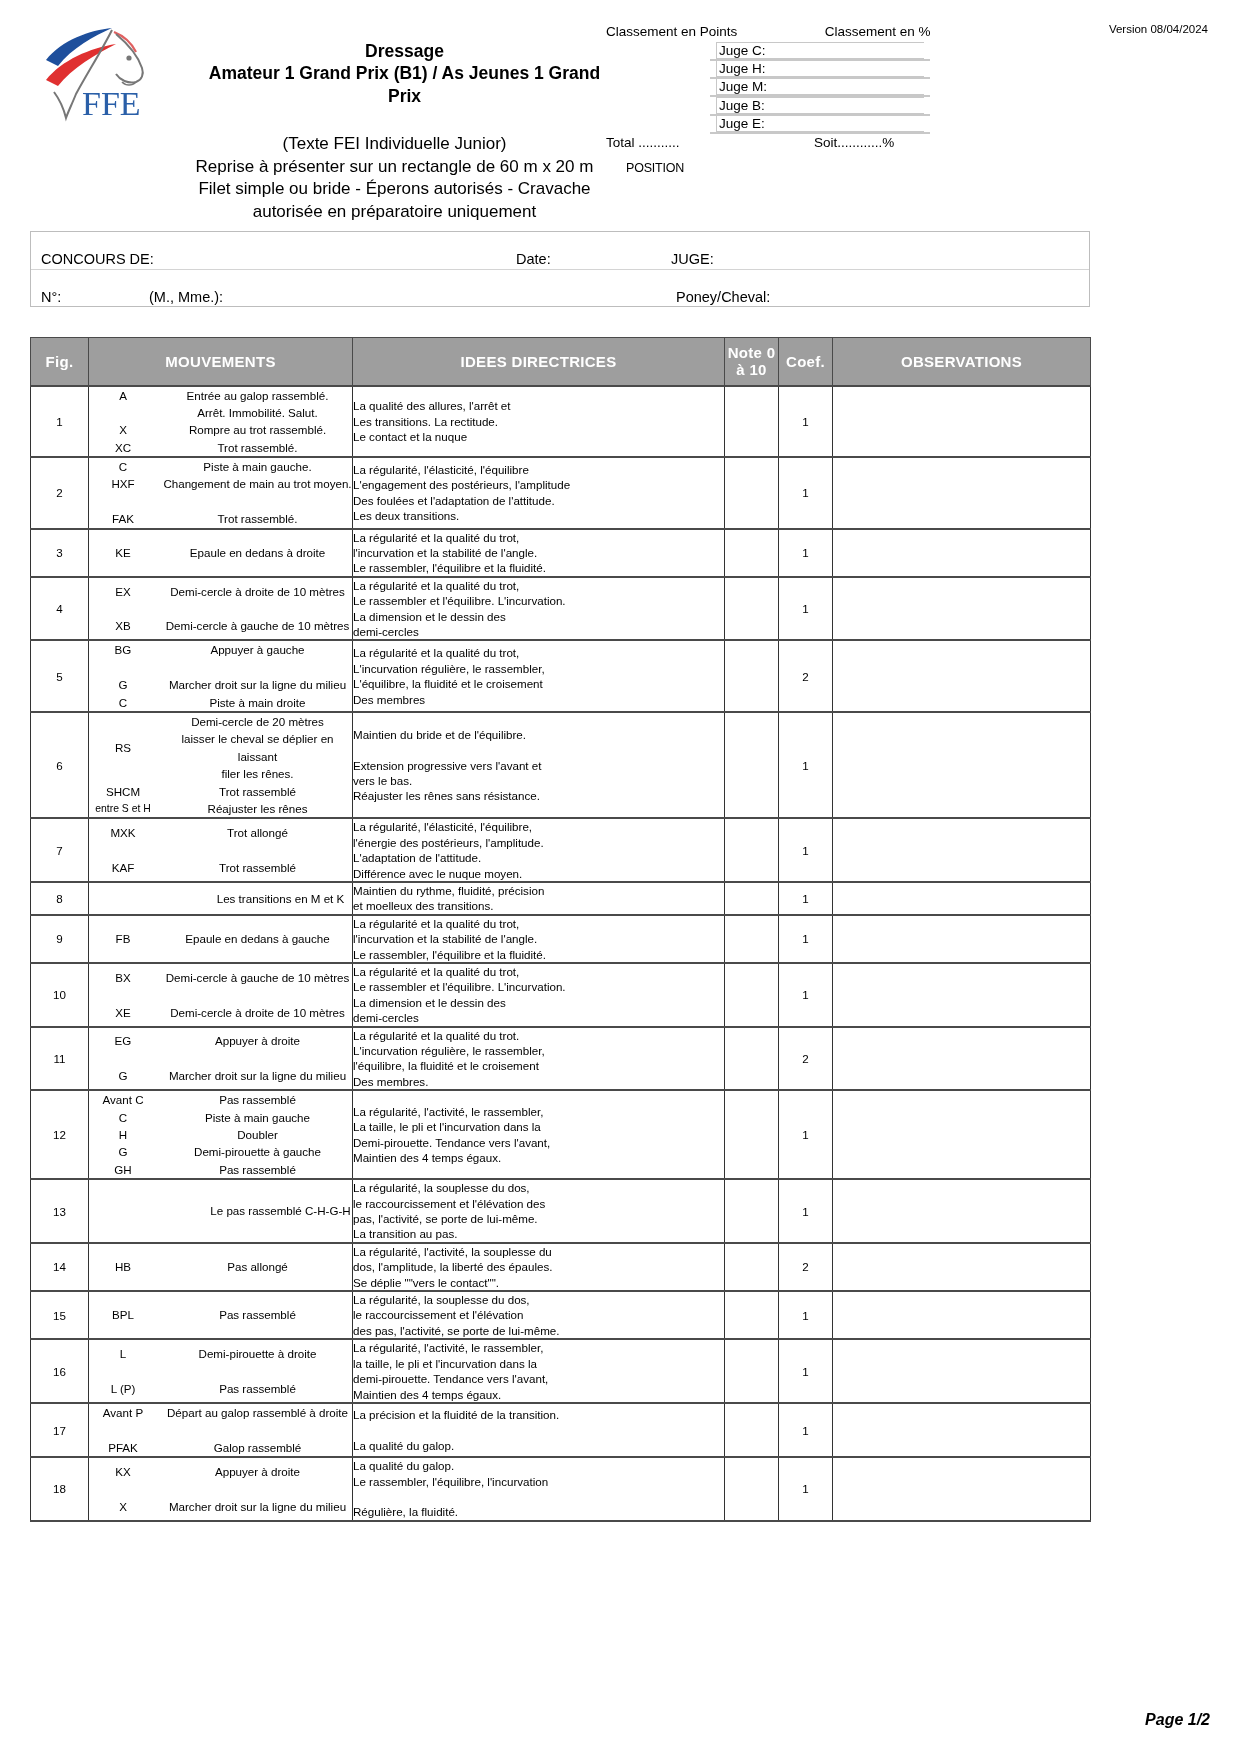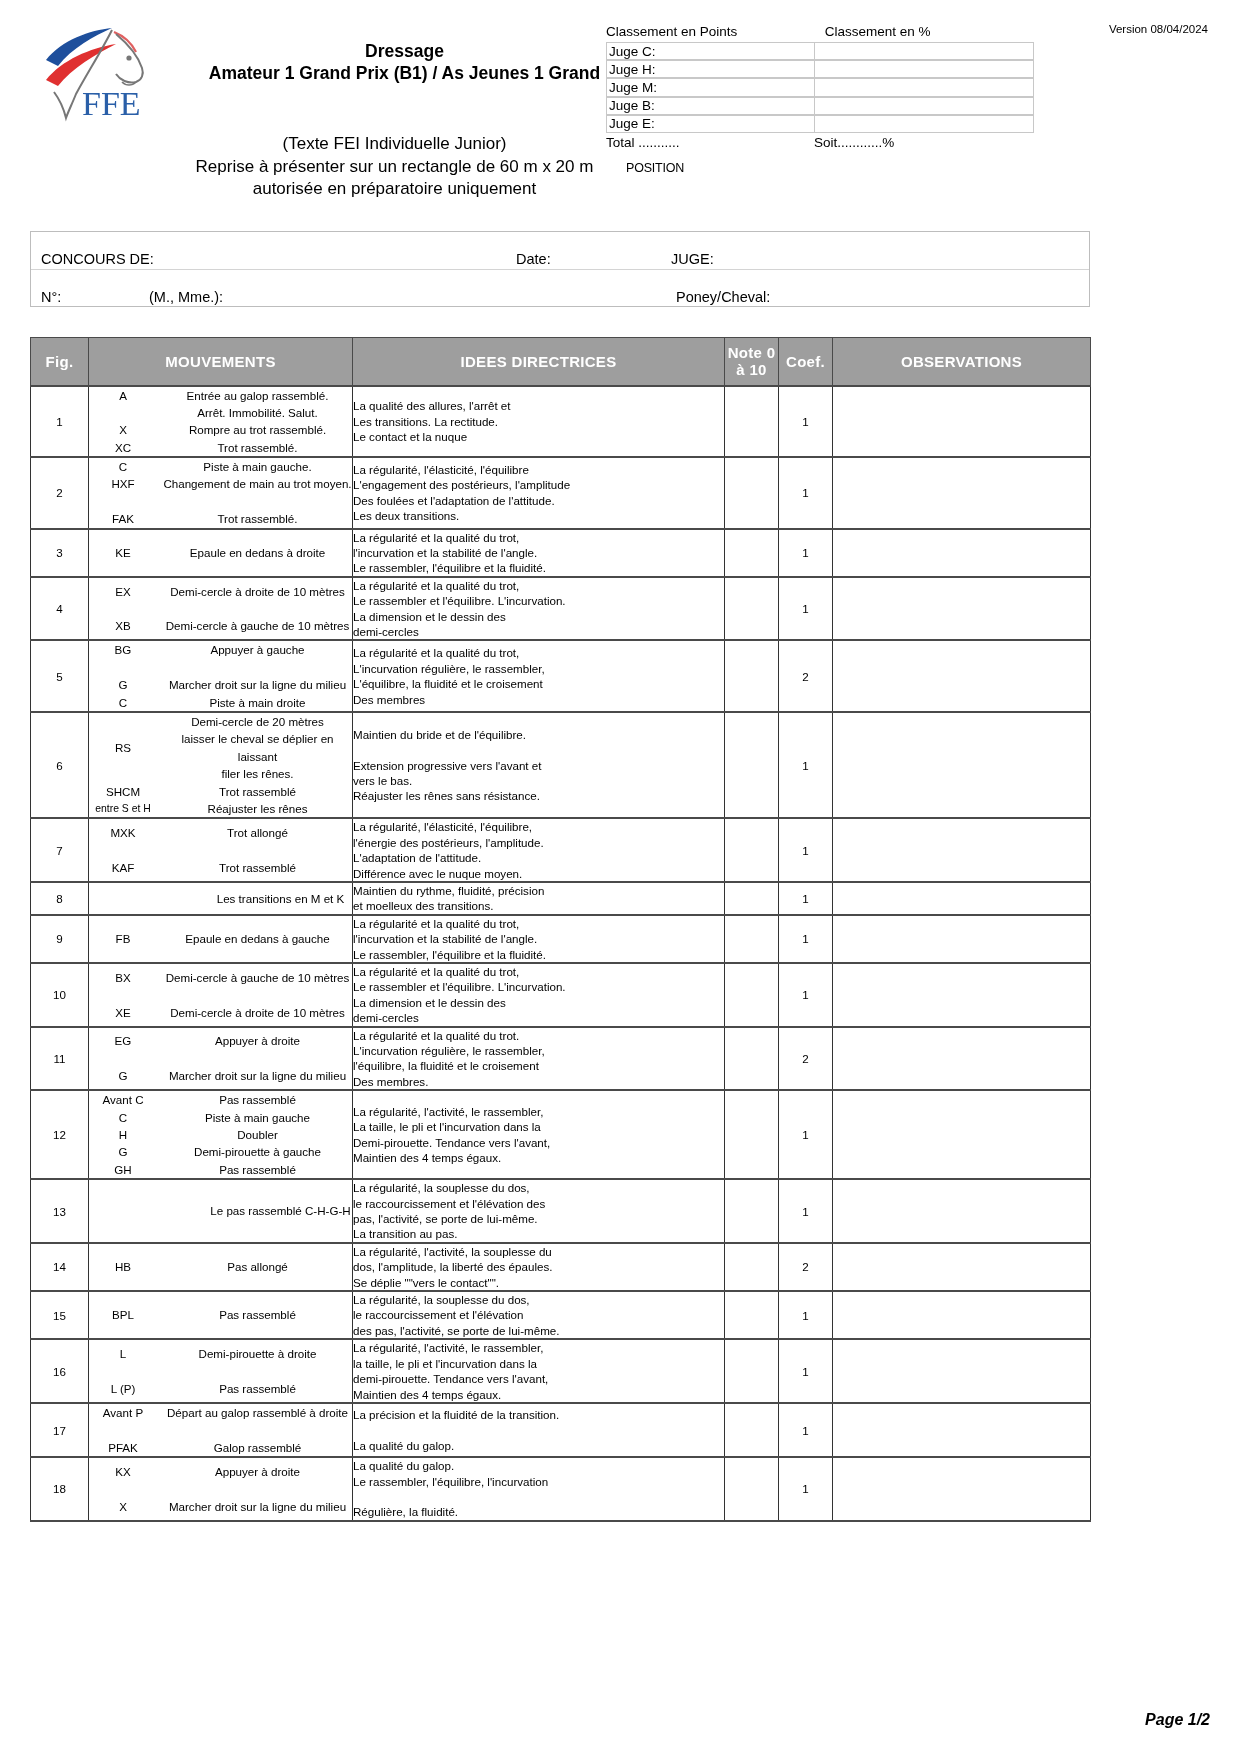--- a/index.html
+++ b/index.html
@@ -79,20 +79,21 @@
     font-size: 13.5px;
     padding-bottom: 3px;
     gap: 21px;
   }
   .score-head .c1 { width: 208px; }
   .score-head .c2 { width: 220px; }
   .score-row {
     display: flex;
     height: 18.2px;
     align-items: center;
+    flex-direction: column;
   }
   .score-row .lbl {
     width: 208px;
     font-size: 13.5px;
     border: 1px solid #c8c8c8;
     border-right: none;
     height: 100%;
     display: flex;
     align-items: center;
     padding-left: 2px;
@@ -228,25 +229,27 @@
         <path d="M84 12 C96 22, 106 34, 110 46 C112 52, 110 58, 104 60 C96 62, 88 58, 84 52" stroke="#777" stroke-width="2" fill="none"></path>
         <path d="M104 60 C100 64, 94 64, 90 60" stroke="#777" stroke-width="1.6" fill="none"></path>
         <circle cx="97" cy="36" r="2.6" fill="#777"></circle>
         <text x="50" y="93" font-family="'Liberation Serif', serif" font-size="34" fill="#2a5fa8">FFE</text>
       </svg>
     </div>
 
     <div class="title-block">
       <div class="title-line">Dressage</div>
       <div class="title-line">Amateur 1 Grand Prix (B1) / As Jeunes 1 Grand</div>
+      <div class="title-line">Prix</div>
     </div>
 
     <div class="subtitle-block">
       <div class="subtitle-line">(Texte FEI Individuelle Junior)</div>
       <div class="subtitle-line">Reprise à présenter sur un rectangle de 60 m x 20 m</div>
+      <div class="subtitle-line">Filet simple ou bride - Éperons autorisés - Cravache</div>
       <div class="subtitle-line">autorisée en préparatoire uniquement</div>
     </div>
 
     <div class="version">Version 08/04/2024</div>
 
     <div class="score-box">
       <div class="score-head">
         <div class="c1">Classement en Points</div>
         <div class="c2">Classement en %</div>
       </div>

